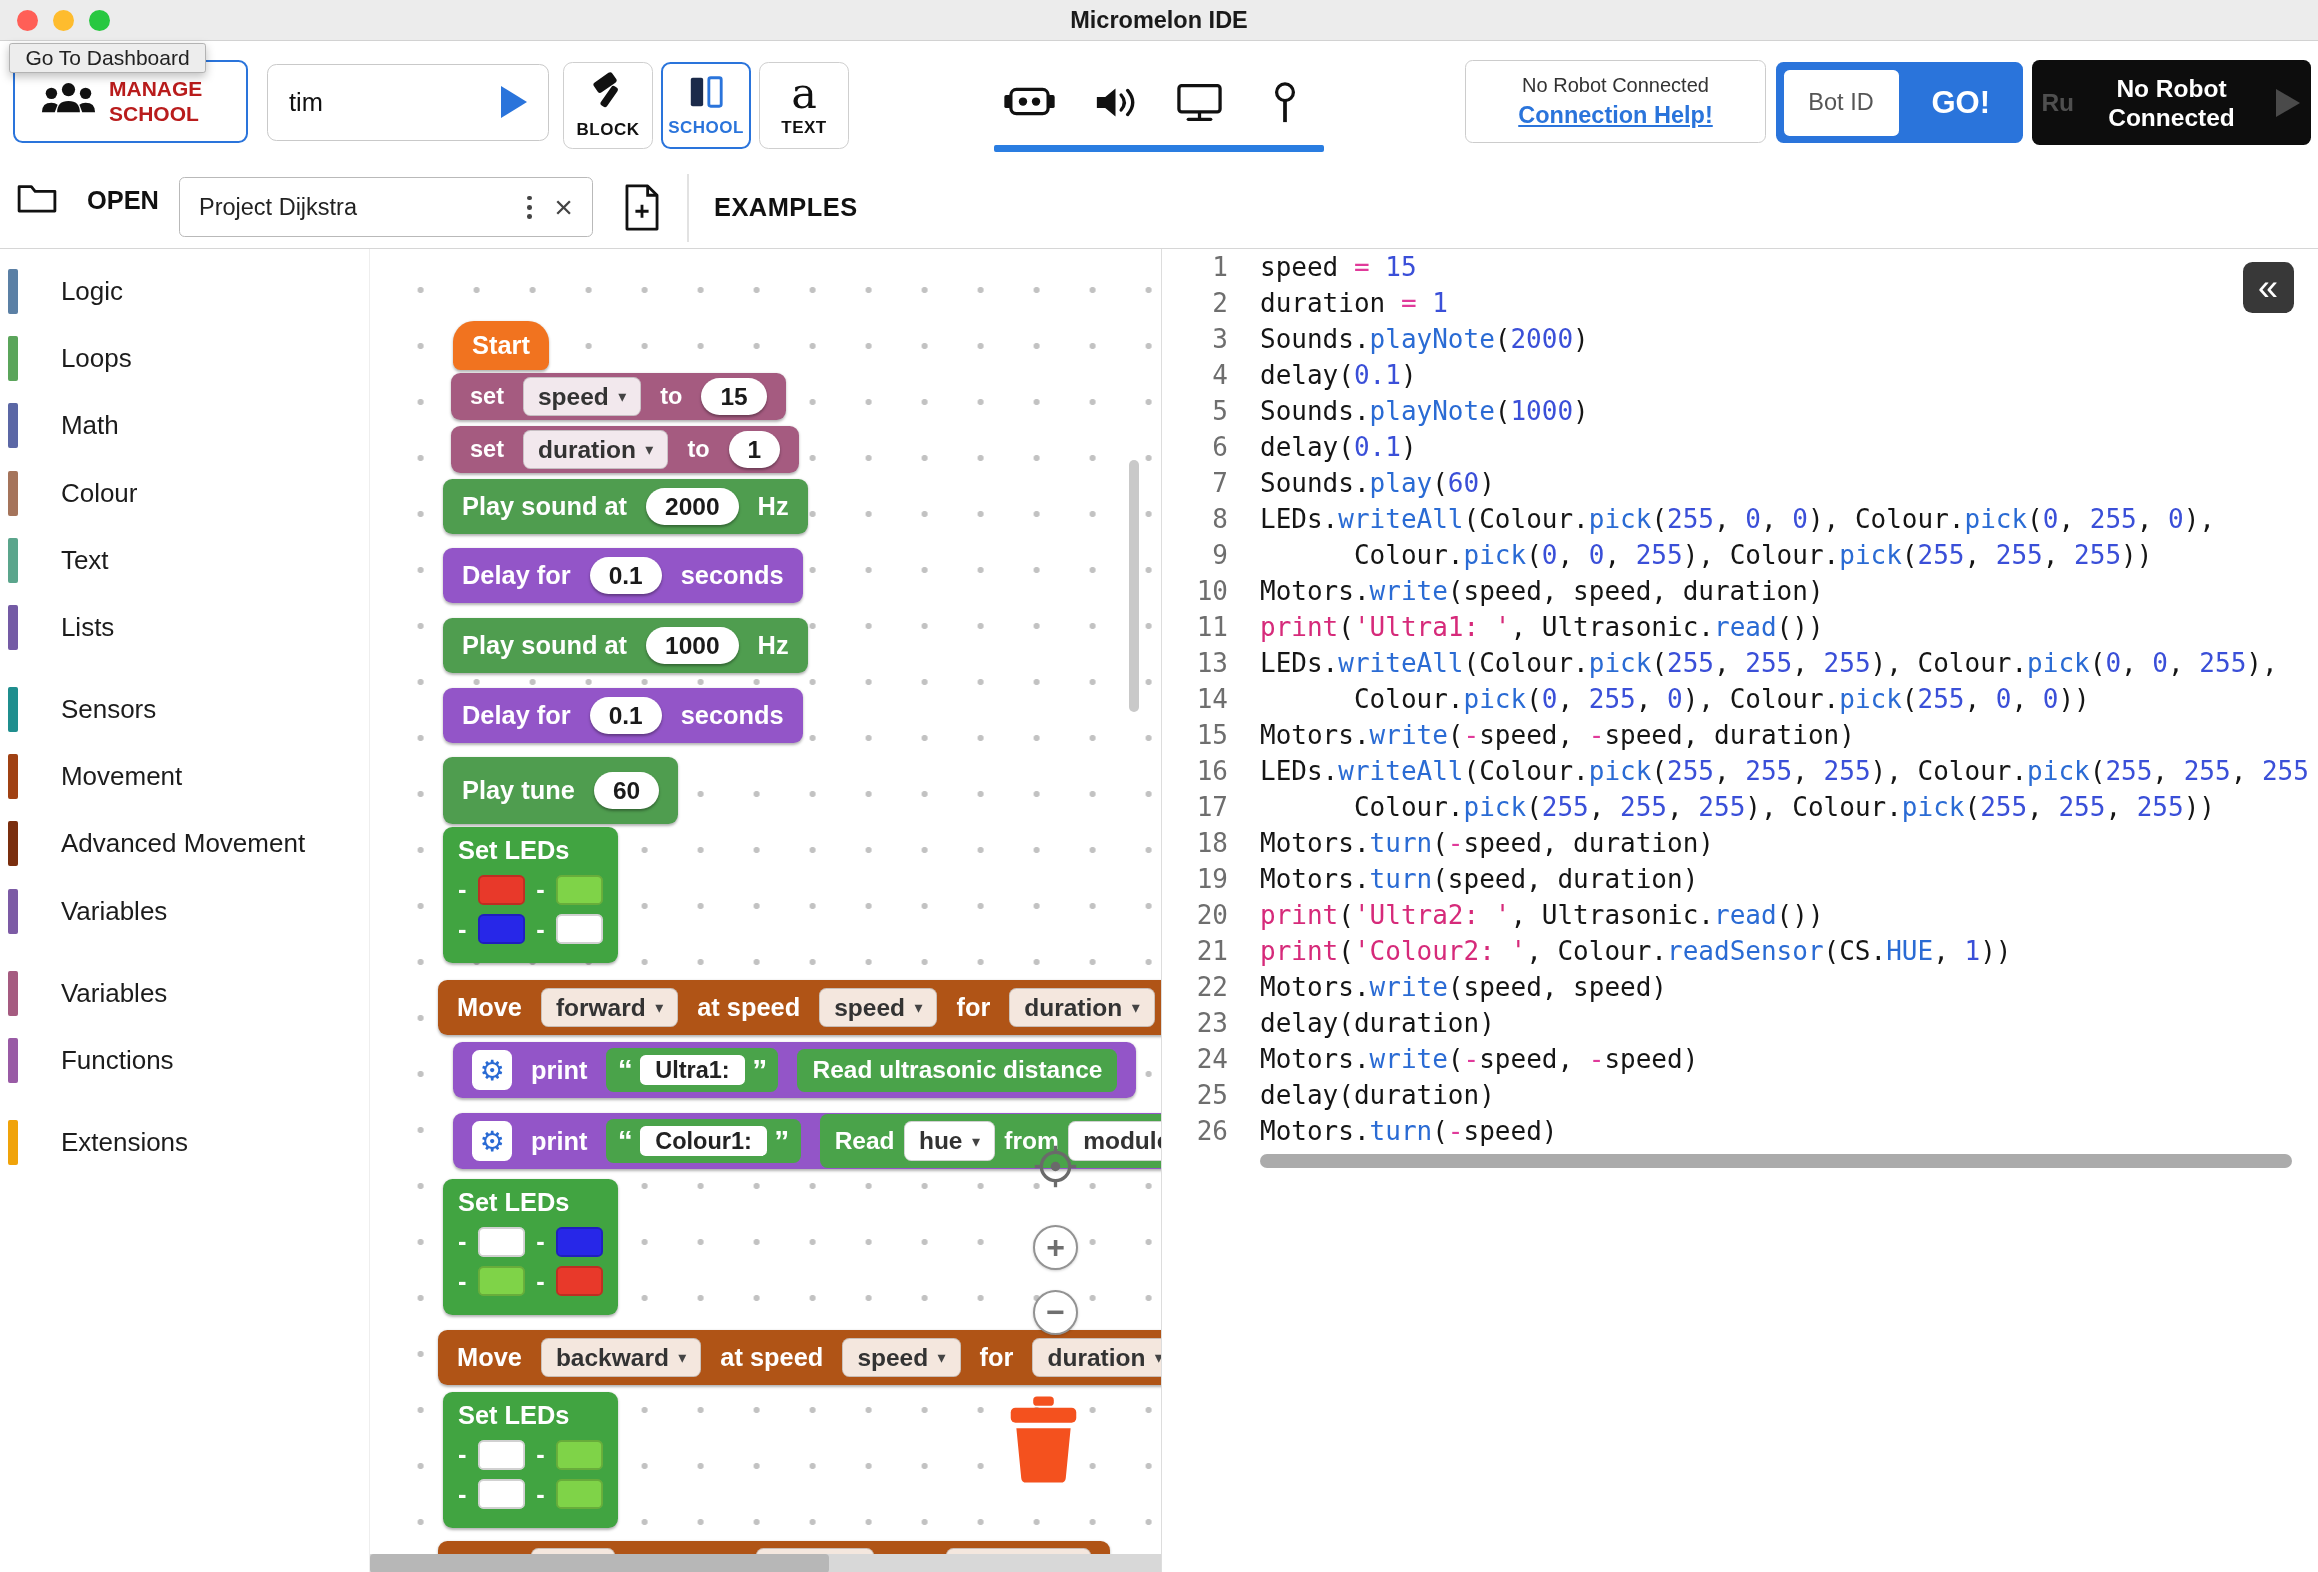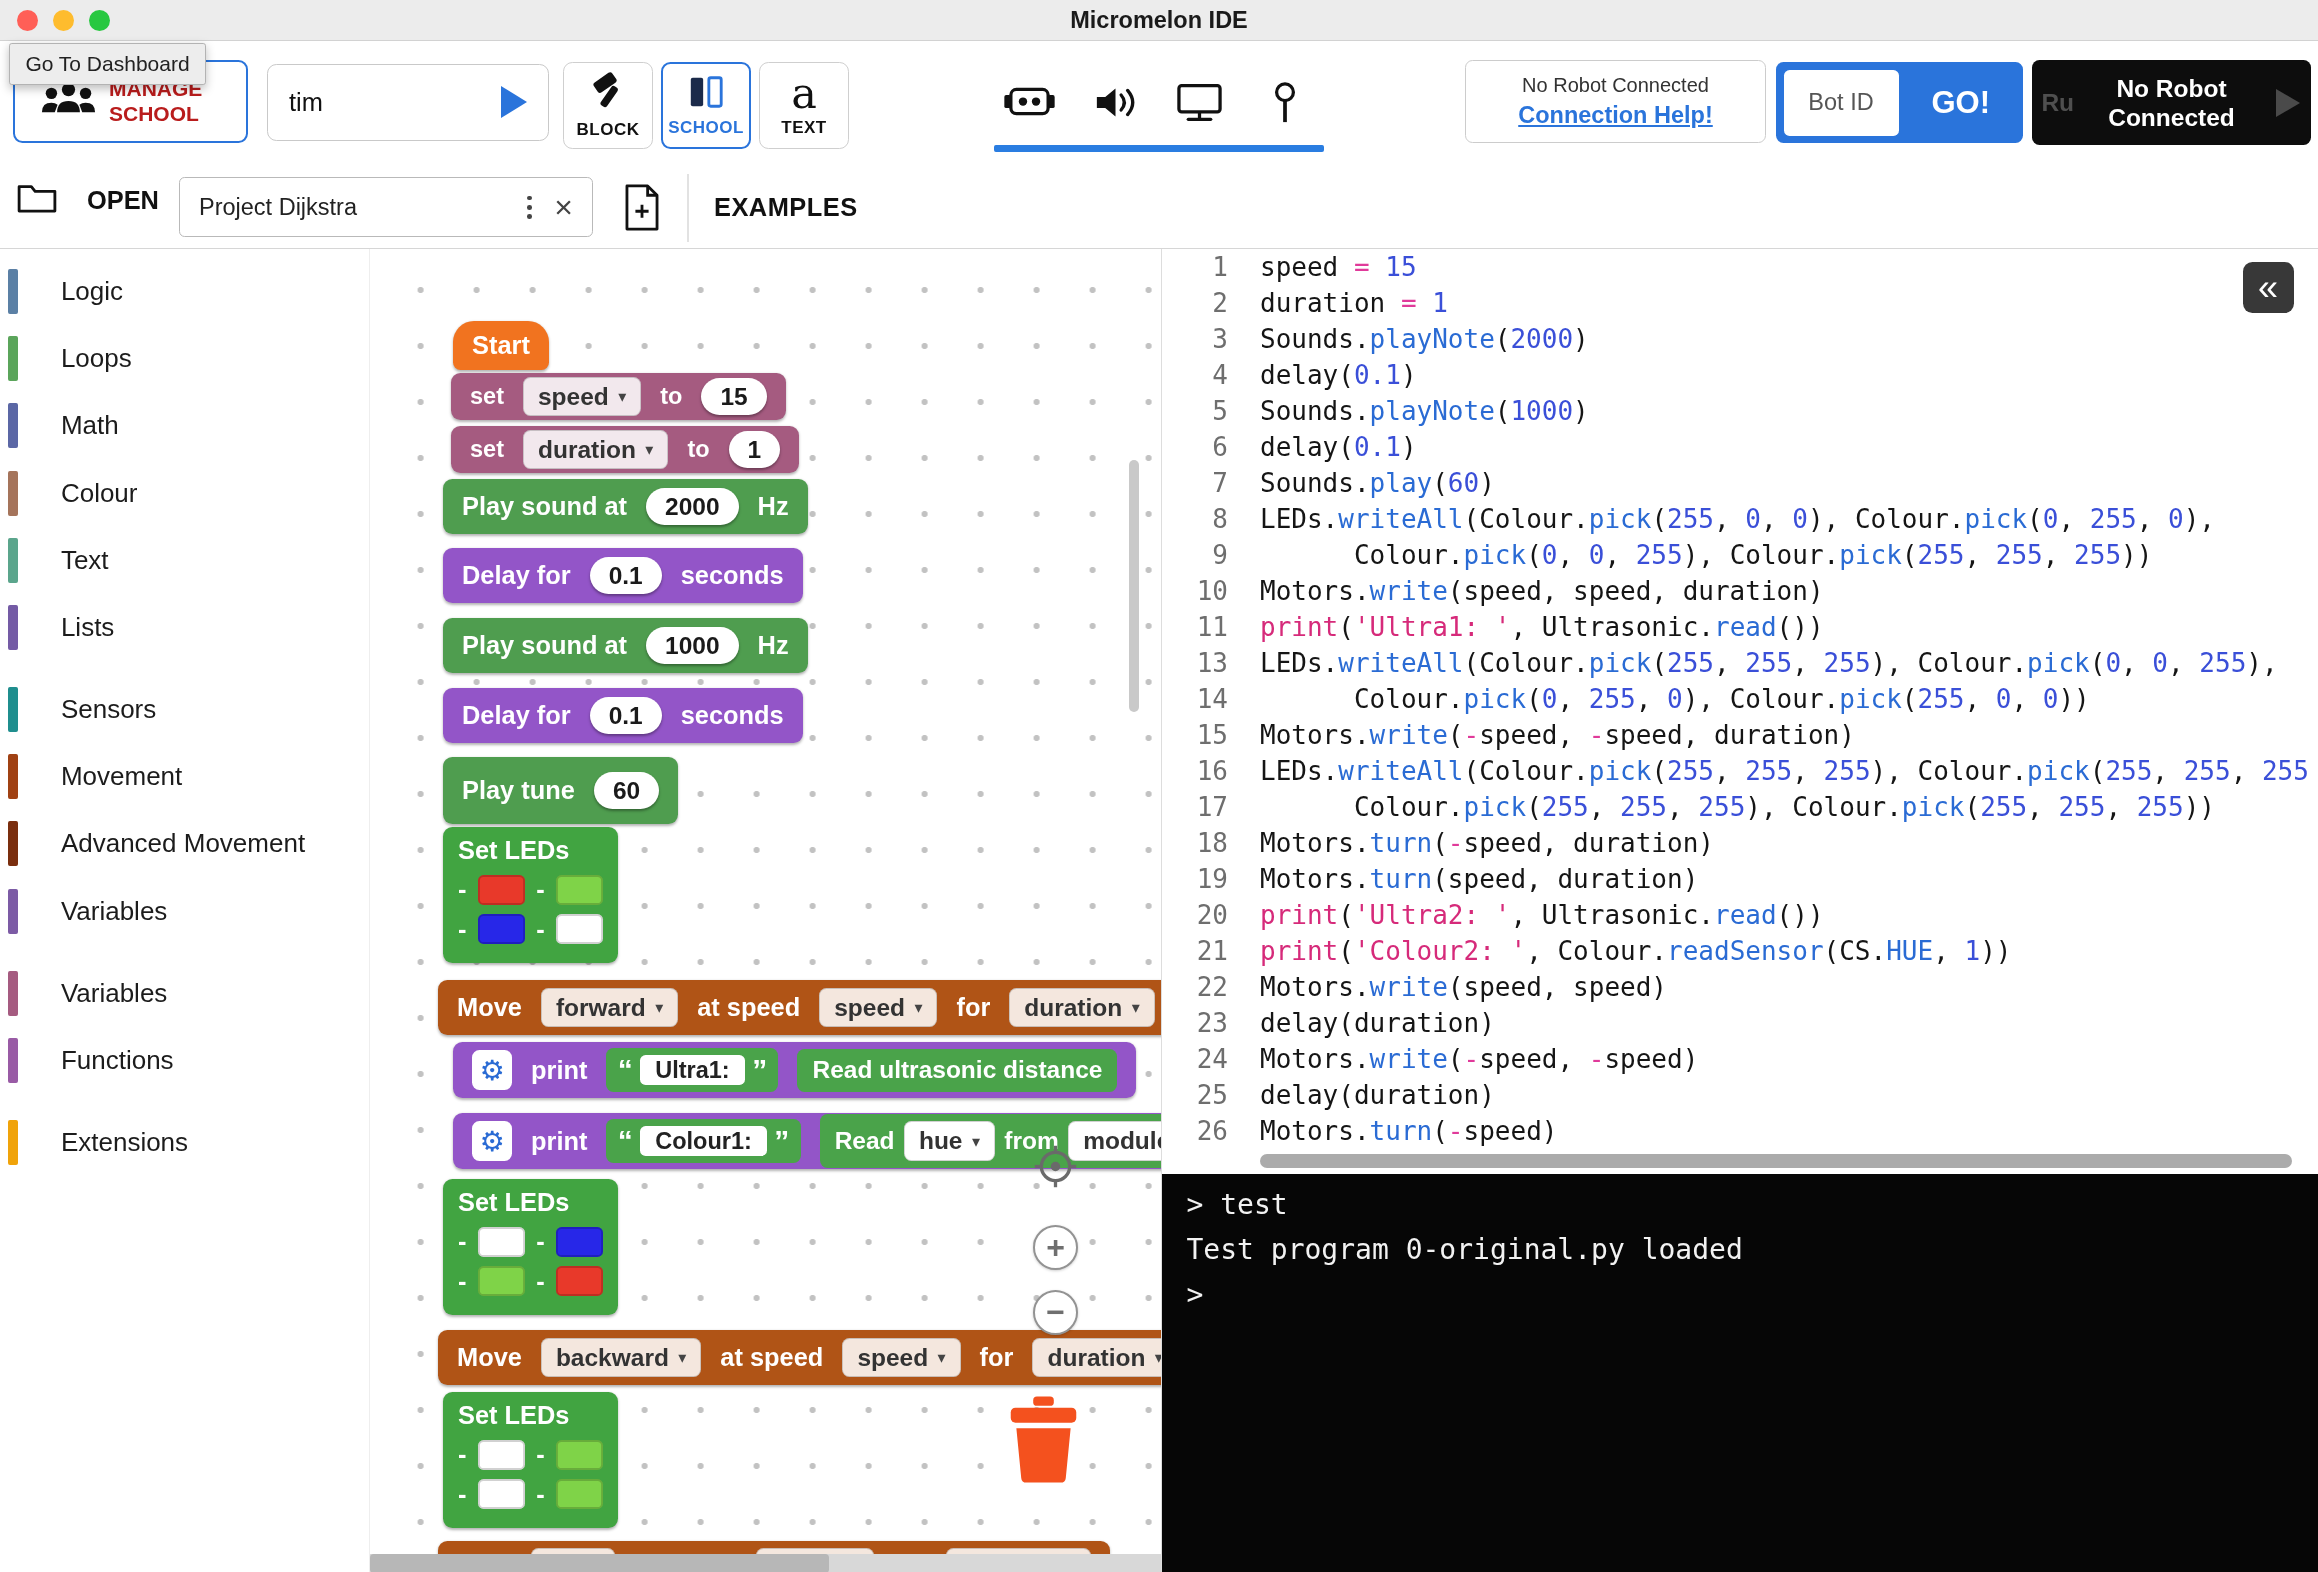--- a/index.html
+++ b/index.html
@@ -7,21 +7,21 @@
        font-family:"Liberation Sans","DejaVu Sans",sans-serif;color:#111}
 
   
   .titlebar{position:absolute;left:0;top:0;width:100%;height:41px;background:#ececec;
             border-bottom:0.9px solid #d2d2d2;box-sizing:border-box}
   .lights{position:absolute;left:17px;top:10.4px;display:flex;gap:15px}
   .light{width:21px;height:21px;border-radius:50%}
   .title{position:absolute;left:0;top:0;width:100%;height:41px;display:flex;align-items:center;
          justify-content:center;font-weight:700;font-size:23.5px;color:#1a1a1a}
   .tooltip{position:absolute;left:9.4px;top:43px;z-index:90;background:#ededed;border:0.9px solid #b3b3b3;
-           border-radius:2.8px;box-shadow:0 3.8px 9.4px rgba(0,0,0,.25);padding:8px 15px;font-size:21px;color:#222}
+           border-radius:2.8px;box-shadow:0 3.8px 9.4px rgba(0,0,0,.25);padding:2px 15px;font-size:21px;color:#222}
 
   
   .toolbar{position:absolute;left:0;top:41px;width:100%;height:124px;background:#fff}
   .btn-manage{position:absolute;left:13px;top:19px;width:235px;height:83px;border:2.8px solid #2a74db;
               border-radius:9.4px;display:flex;align-items:center;justify-content:center;gap:13px;
               box-sizing:border-box;background:#fff}
   .btn-manage .lbl{width:111px;font-weight:700;font-size:21px;line-height:24.5px;color:#b91c1c}
   .inp-user{position:absolute;left:267px;top:22.6px;width:282px;height:77px;border:1.9px solid #c9c9c9;
             border-radius:9.4px;box-sizing:border-box;display:flex;align-items:center;padding:0 21px;font-size:25.4px}
   .inp-user .play{margin-left:auto;width:0;height:0;border-left:26px solid #2a74db;
@@ -572,24 +572,17 @@
             <div class="cl"><span class="ln">23</span><span class="ct"><span class="tk-t">delay(duration)</span></span></div>
             <div class="cl"><span class="ln">24</span><span class="ct"><span class="tk-t">Motors.</span><span class="tk-f">write</span><span class="tk-t">(</span><span class="tk-o">-</span><span class="tk-t">speed, </span><span class="tk-o">-</span><span class="tk-t">speed)</span></span></div>
             <div class="cl"><span class="ln">25</span><span class="ct"><span class="tk-t">delay(duration)</span></span></div>
             <div class="cl"><span class="ln">26</span><span class="ct"><span class="tk-t">Motors.</span><span class="tk-f">turn</span><span class="tk-t">(</span><span class="tk-o">-</span><span class="tk-t">speed)</span></span></div>
           </div>
         <div class="collapse">
           <span>«</span>
         </div>
         <div class="ehscroll"></div>
       </div>
-      <div class="console">
-        <div>
-            <div class="con-line">&gt; test</div>
-            <div class="con-line">Test program 0-original.py loaded</div>
-            <div class="con-line">&gt;</div>
-          </div>
-      </div>
     </div>
 
   </div>
 </div>
 
 
 </body></html>

